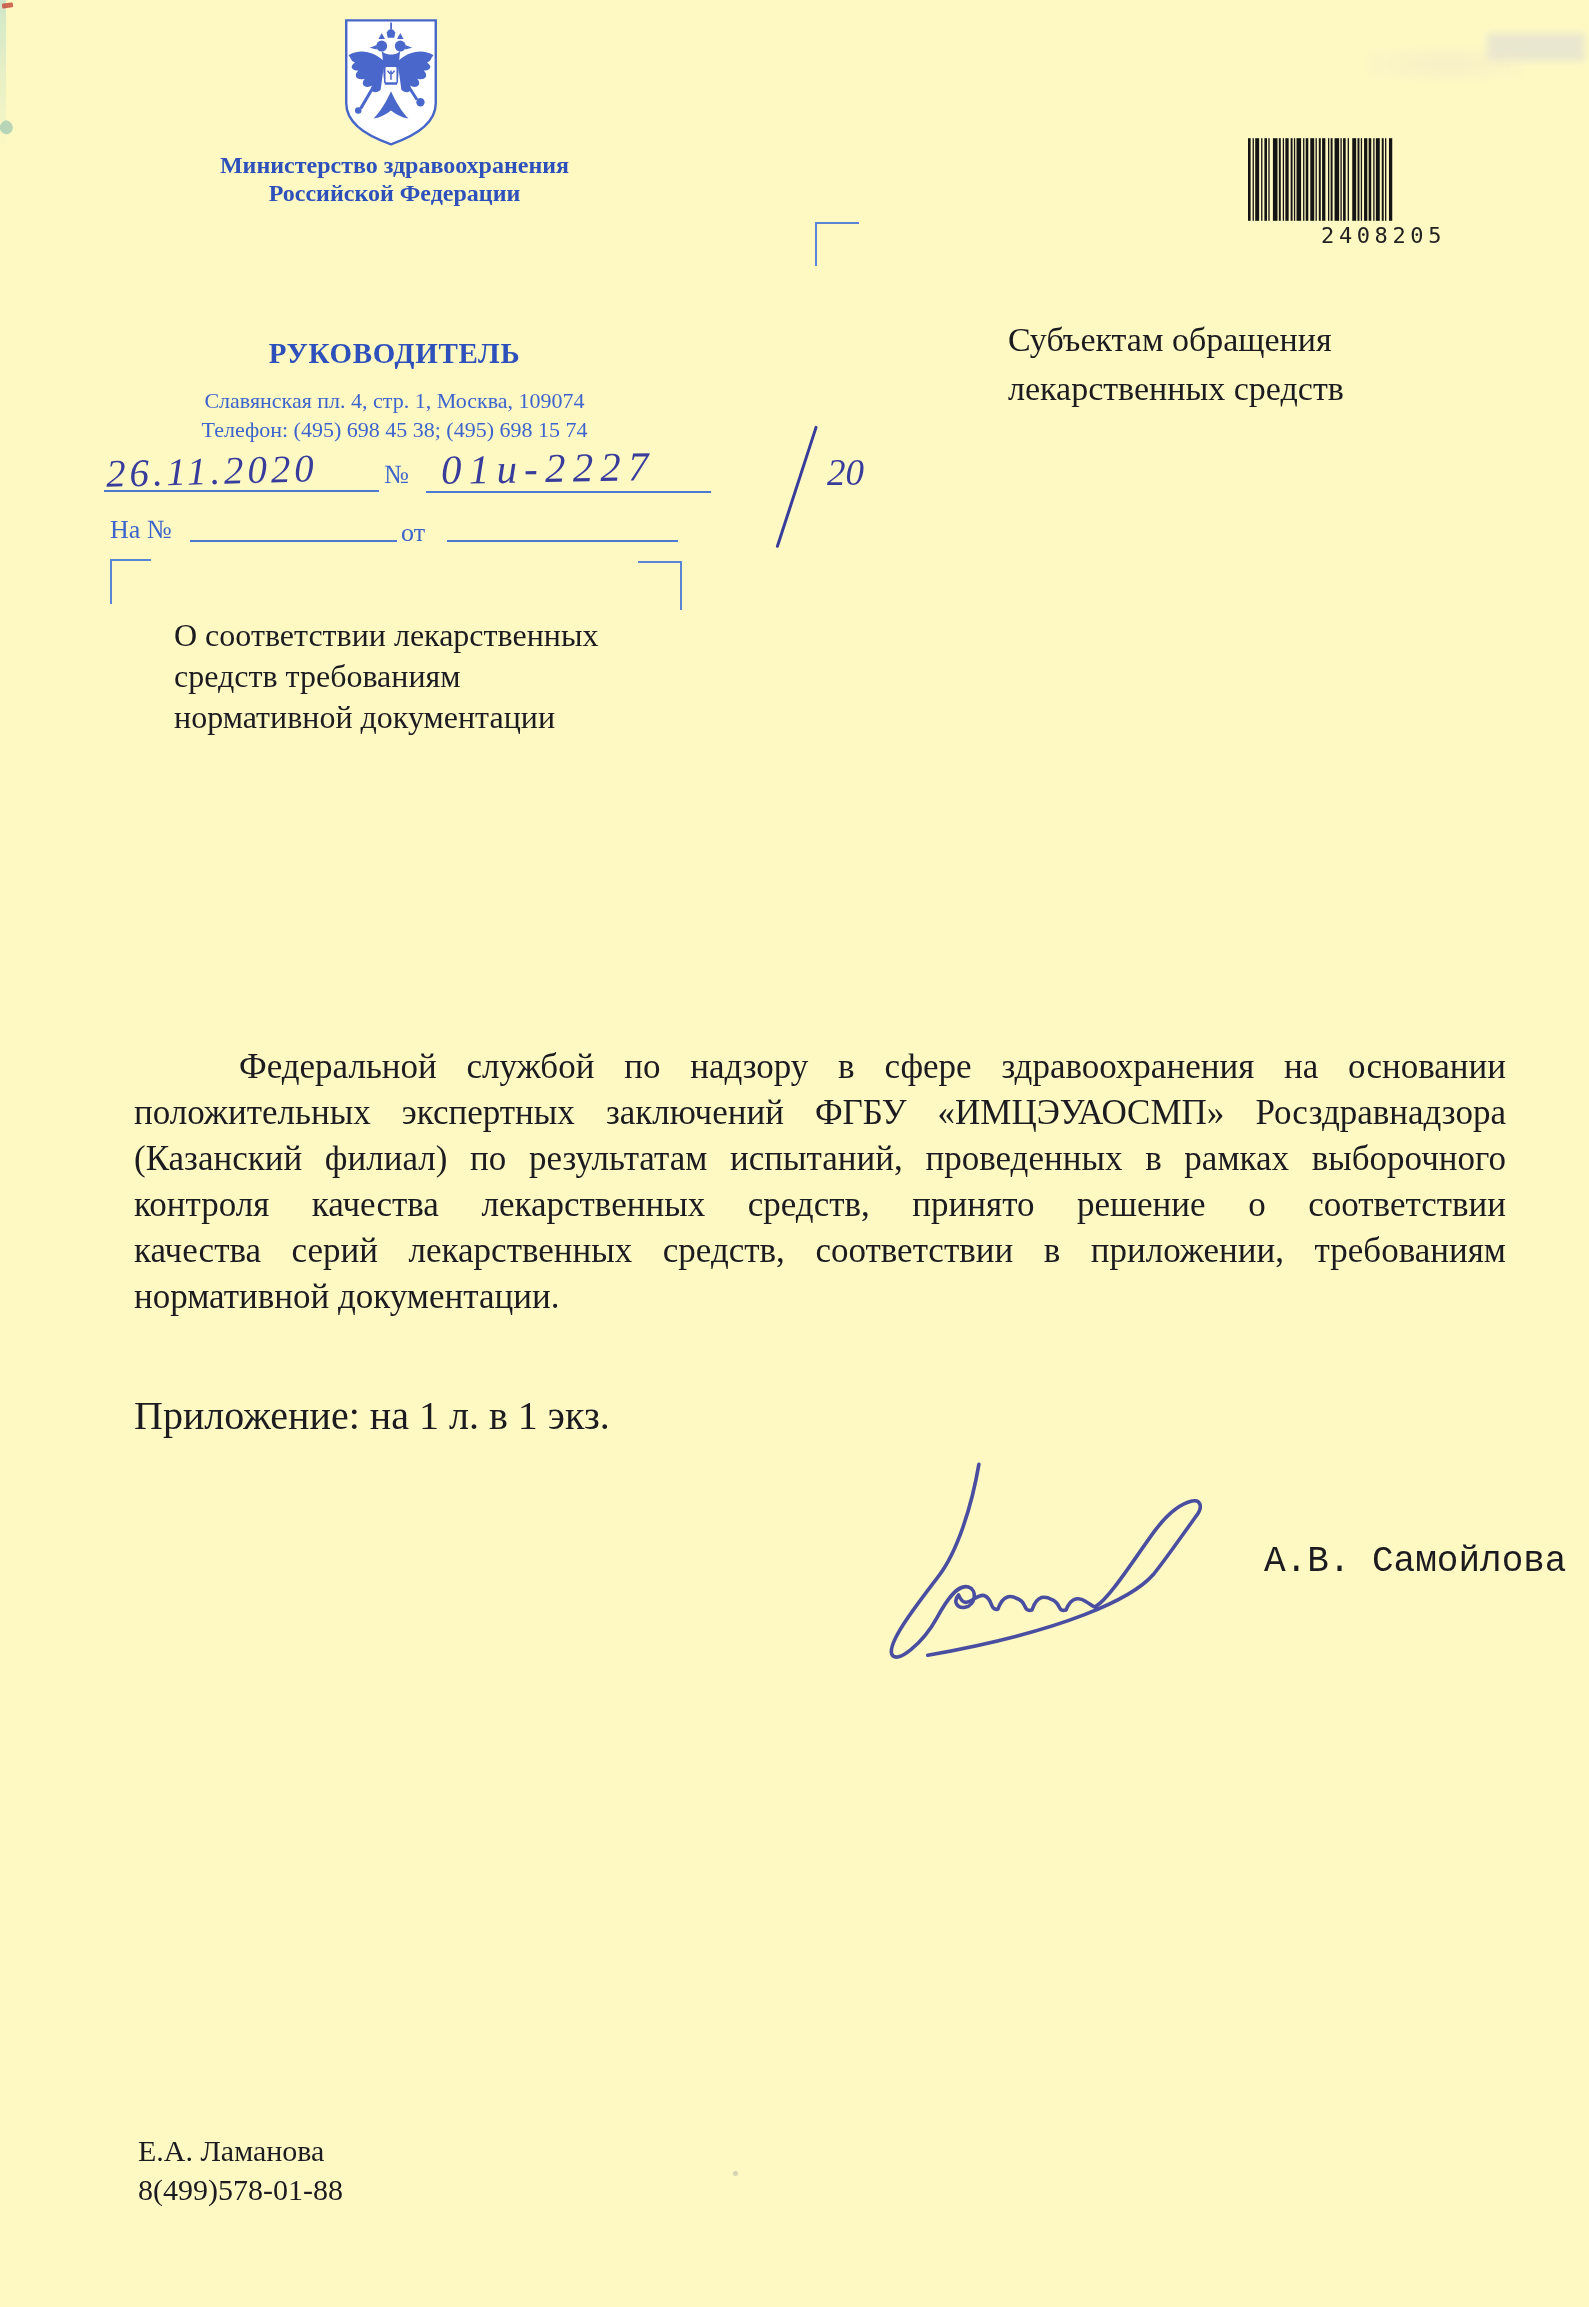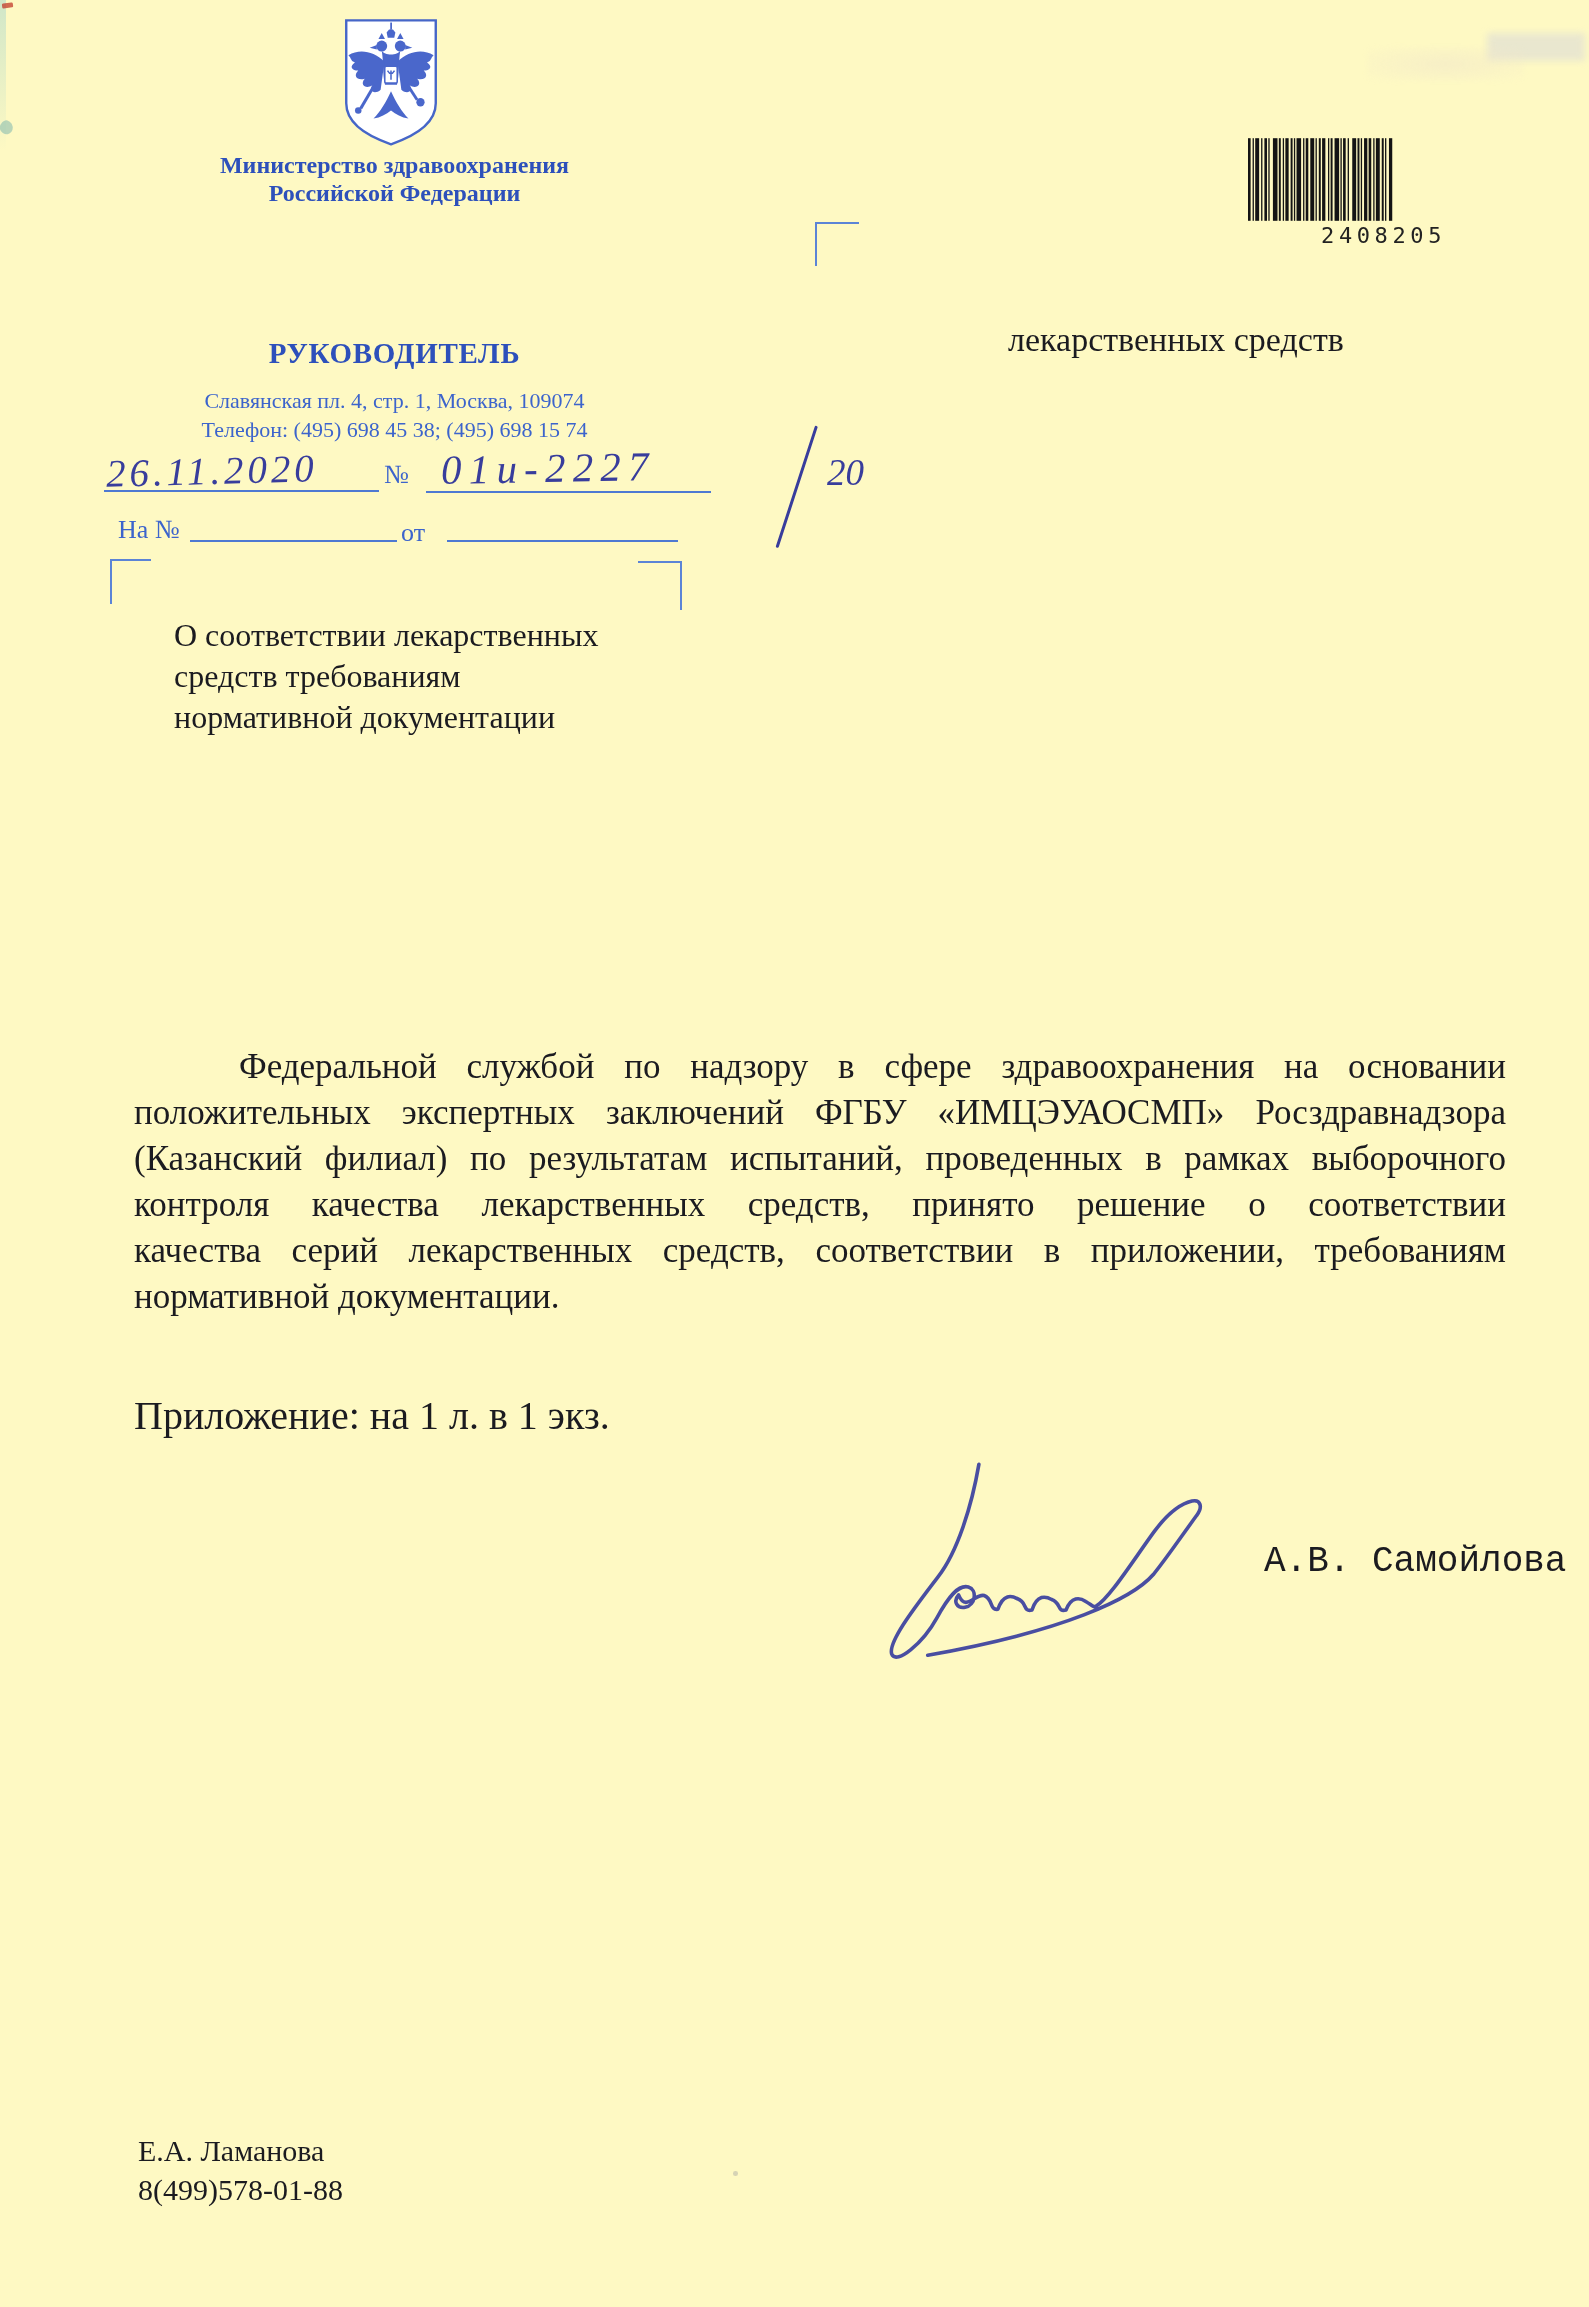--- a/index.html
+++ b/index.html
@@ -26,21 +26,21 @@
   
   .hand{font-style:italic;color:#383d9c;}
   .hw-date{left:106px;top:448px;font-size:39px;letter-spacing:3.9px;transform:rotate(-1.5deg);}
   .num-label{left:384px;top:460px;font-size:26px;color:#3c64cc;}
   .hw-number{left:441px;top:444px;font-size:41px;letter-spacing:7.2px;transform:rotate(-1deg);}
   .hw-slash{left:815px;top:426px;width:3.3px;height:128px;background:#383d9c;transform:rotate(18deg);transform-origin:top center;border-radius:2px;}
   .hw-year{left:827px;top:451px;font-size:37px;}
   .u-line{height:2px;background:#4e79d2;}
   .ul-date{left:104px;top:490px;width:275px;}
   .ul-num{left:426px;top:491px;width:285px;}
-  .reply-label{left:118px;top:515px;font-size:26px;color:#3c64cc;}
+  .reply-label{left:110px;top:515px;font-size:26px;color:#3c64cc;}
   .from-label{left:401px;top:518px;font-size:26px;color:#3c64cc;}
   .ul-reply1{left:190px;top:540px;width:207px;}
   .ul-reply2{left:447px;top:540px;width:231px;}
   
   .corner{border:0 solid #5b84d6;}
   .c-subj-tl{left:110px;top:559px;width:39px;height:43px;border-left-width:2px;border-top-width:2px;}
   .c-subj-tr{left:638px;top:561px;width:42px;height:47px;border-right-width:2px;border-top-width:2px;}
   .c-addr-tl{left:815px;top:222px;width:42px;height:42px;border-left-width:2px;border-top-width:2px;}
   
   .addressee{left:1008px;top:315px;width:492px;font-size:34px;line-height:49px;}
@@ -138,20 +138,21 @@
         <rect x="195" y="0" width="6" height="126" fill="#141414"></rect>
         <rect x="204" y="0" width="3" height="126" fill="#141414"></rect>
         <rect x="209" y="0" width="2" height="126" fill="#141414"></rect>
         <rect x="215" y="0" width="5" height="126" fill="#141414"></rect>
       </svg>
   </div>
   <div class="abs barcode-num">2408205</div>
 
   <div class="abs corner c-addr-tl"></div>
   <div class="abs addressee">
+    <div>Субъектам обращения</div>
     <div>лекарственных средств</div>
   </div>
 
   <div class="abs hand hw-date">26.11.2020</div>
   <div class="abs u-line ul-date"></div>
   <div class="abs num-label">№</div>
   <div class="abs hand hw-number">01и-2227</div>
   <div class="abs u-line ul-num"></div>
   <div class="abs hw-slash"></div>
   <div class="abs hand hw-year">20</div>

